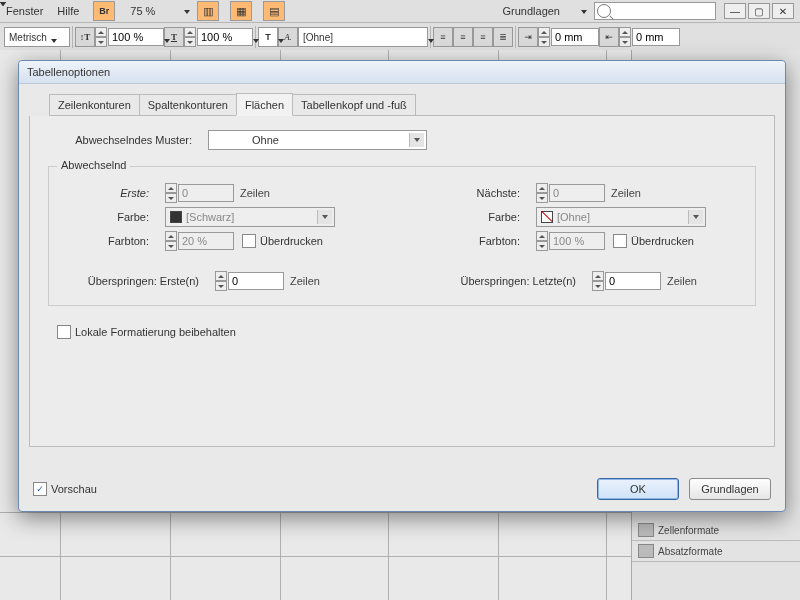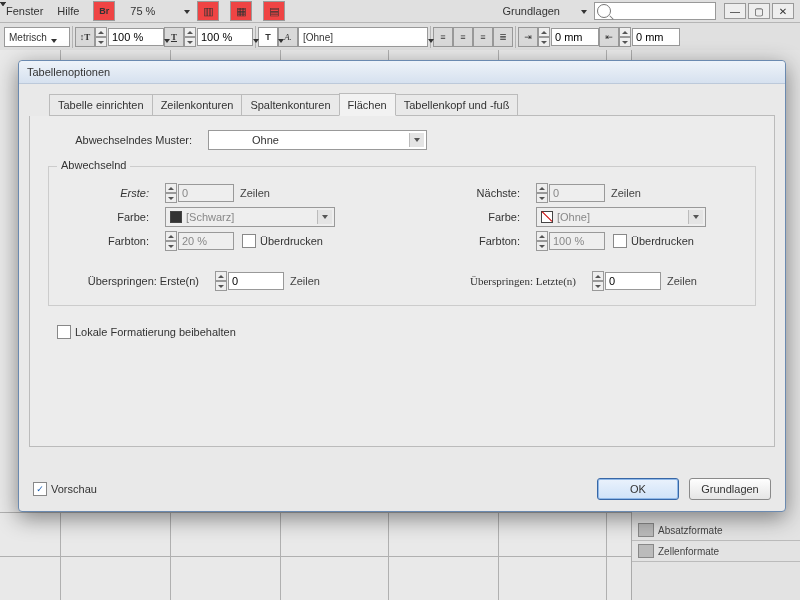--- a/index.html
+++ b/index.html
@@ -1,21 +1,21 @@
 <!DOCTYPE html>
 <html><head>
 <meta charset="utf-8">
 <style>
 html,body{margin:0;padding:0;width:800px;height:600px;overflow:hidden;font-family:"Segoe UI",Tahoma,Arial,sans-serif;font-size:11px;color:#333;background:#fff;}
 
 .menubar{height:22px;background:#e0e0e0;border-bottom:1px solid #b5b5b5;display:flex;align-items:center;padding:0 6px;}
 .menubar .item{margin-right:14px;color:#333;}
 .menubar .spacer{flex:1;}
 .menubar .zoom{margin:0 12px;}
-.menubar .icon-btn{display:inline-flex;align-items:center;justify-content:center;width:20px;height:18px;background:#ef4444;border:1px solid #9a9a9a;margin-right:3px;}
+.menubar .icon-btn{display:inline-flex;align-items:center;justify-content:center;width:20px;height:18px;background:#fdba74;border:1px solid #9a9a9a;margin-right:3px;}
 .menubar .drop{display:inline-flex;align-items:center;margin-right:6px;gap:15px;}
 .menubar .drop .darrow{width:7px;height:7px;margin-left:2px;position:relative;}
 .darrow::after{content:"";position:absolute;left:0;top:2px;border-left:3px solid transparent;border-right:3px solid transparent;border-top:4px solid #333;}
 .menubar .search{width:120px;height:16px;background:#fff;border:1px solid #999;margin-right:6px;display:flex;align-items:center;}
 .menubar .search .sicon{width:12px;height:12px;margin-left:2px;border:1px solid #777;border-radius:50%;position:relative;}
 .menubar .search .sicon::after{content:"";position:absolute;width:5px;height:1px;background:#777;transform:rotate(45deg);right:-4px;bottom:-1px;}
 .menubar .win-btns{display:flex;}
 .menubar .win-btns div{width:20px;height:14px;background:#eee;border:1px solid #999;margin-left:2px;display:flex;align-items:center;justify-content:center;font-size:10px;}
 
 .toolbar2{height:28px;background:#e0e0e0;border-bottom:1px solid #b5b5b5;display:flex;align-items:center;padding:0 4px;gap:0;}
@@ -176,34 +176,33 @@
     <div class="vline" style="left:280px;"></div>
     <div class="vline" style="left:388px;"></div>
     <div class="vline" style="left:498px;"></div>
     <div class="vline" style="left:606px;"></div>
   </div>
 </div>
 <div class="rightpanel">
   <div style="height:470px;"></div>
   <div class="panelhdr">
       <span class="ico"></span>
-      <span>Absatzformate</span>
+      <span>Zellenformate</span>
     </div>
   <div class="panelhdr">
       <span class="ico"></span>
-      <span>Zellenformate</span>
+      <span>Absatzformate</span>
     </div>
 </div>
 
 <div class="dialog">
   <div class="titlebar">Tabellenoptionen</div>
   <span class="cursor">↖</span>
   <div class="body">
     <div class="tabs">
-      <div class="tab">Tabelle einrichten</div>
       <div class="tab">Zeilenkonturen</div>
       <div class="tab">Spaltenkonturen</div>
       <div class="tab active">Flächen</div>
       <div class="tab">Tabellenkopf und -fuß</div>
     </div>
     <div class="tabcontent">
       <div class="row">
         <span class="lbl" style="width:148px;">Abwechselndes Muster:</span>
         <span class="combo" style="width:170px;padding-left:43px;">
             <span>Ohne</span>
@@ -296,21 +295,21 @@
                     <div class="up"></div>
                     <div class="dn"></div>
                   </span>
                   <input value="0" style="">
                 </span>
               <span class="unit">Zeilen</span>
             </div>
           </div>
           <div class="col">
             <div class="row">
-              <span class="lbl" style="width:146px;font-family:Liberation Serif, serif;">Überspringen: Letzte(n)</span>
+              <span class="lbl" style="width:146px;">Überspringen: Letzte(n)</span>
               <span class="spin">
                   <span class="arrows">
                     <div class="up"></div>
                     <div class="dn"></div>
                   </span>
                   <input value="0" style="">
                 </span>
               <span class="unit">Zeilen</span>
             </div>
           </div>

